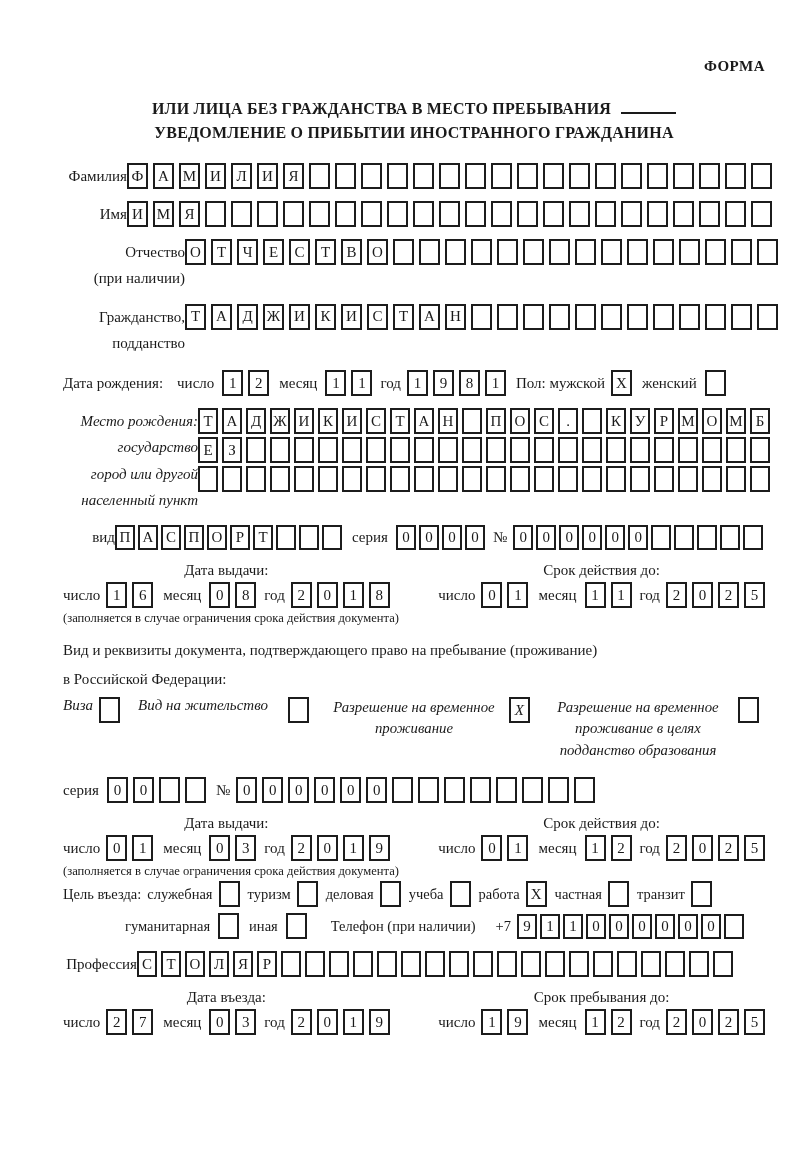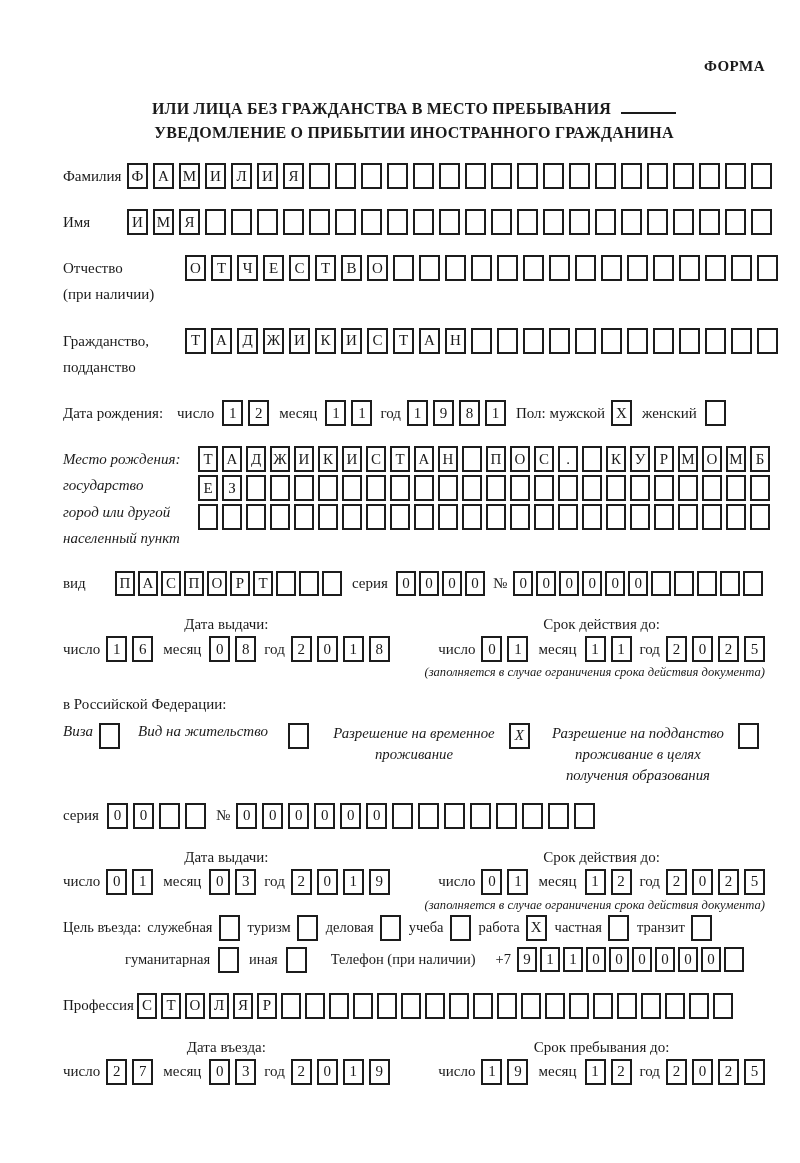--- a/index.html
+++ b/index.html
@@ -17,21 +17,21 @@
   .forma { text-align:right; font-weight:bold; font-size:15px; margin-top:16px; letter-spacing:.5px; }
 
   
   .title { text-align:center; font-weight:bold; font-size:16px; line-height:1.5; margin-top:22px; letter-spacing:.2px; }
   .title-underline { display:inline-block; width:55px; border-bottom:2px solid #1a1a1a; height:14px; margin-left:10px; }
 
   .sec-heading { font-weight:bold; font-size:14.8px; margin-top:24px; letter-spacing:.2px; }
 
   
   .frm { margin-top:18px; font-size:15px; }
-  .row { display:flex; align-items:center; margin-bottom:20px; }
+  .row { display:flex; align-items:center; margin-bottom:12px;text-align:right; }
   .row.top { align-items:flex-start; }
   .lblcol { flex:0 0 auto; }
   .lbl { font-size:15px; white-space:nowrap; }
   .lbl-sm { font-size:14.5px; white-space:nowrap; }
   .multiline { line-height:1.75; }
 
   
   .cells { display:inline-flex; gap:5px; }
   .cells .cell {
     width:21px; height:26px; border:2px solid #1c1c1c; background:#fff;
@@ -46,21 +46,21 @@
   .ml6 { margin-left:6px; } .ml8 { margin-left:8px; } .ml10 { margin-left:10px; } .ml14 { margin-left:14px; }
 
   
   .doc-heading { text-align:center; font-weight:bold; font-size:14.5px; margin:8px 0 4px 0; }
 
   
   .dates { display:flex; justify-content:space-between; margin-top:6px; }
   .dategroup { text-align:center; }
   .dategroup .hdr { font-size:15px; margin-bottom:3px; }
   .dategroup .drow { display:flex; align-items:center; }
-  .note-right { text-align:right; font-size:12.6px; margin-top:3px;font-style:italic; }
+  .note-right { text-align:left; font-size:12.6px; margin-top:3px; }
 
   .intro { font-size:15px; line-height:1.9; margin-top:10px; }
 
   
   .permits { display:flex; align-items:flex-start; margin-top:4px;font-style:italic; }
   .permit-label-wrap { text-align:center; font-size:14.8px; line-height:1.45; }
   .pw175 { width:178px; } .pw190 { width:188px; }
 
   .purpose-row { display:flex; align-items:center; margin-top:2px; flex-wrap:nowrap; }
   .purpose-row .lbl-sm { margin-right:6px; }
@@ -408,37 +408,38 @@
               <span class="cell">0</span>
               <span class="cell">2</span>
               <span class="cell">5</span>
             </span>
         </div>
       </div>
     </div>
     <div class="note-right">(заполняется в случае ограничения срока действия документа)</div>
 
     <div class="intro">
+      <div>Вид и реквизиты документа, подтверждающего право на пребывание (проживание)</div>
       <div>в Российской Федерации:</div>
     </div>
 
     <div class="permits">
       <span class="lbl">Виза</span>
       <span class="cells ml6">
           <span class="cell"></span>
         </span>
       <span class="lbl" style="margin-left:18px;">Вид на жительство</span>
       <span class="cells" style="margin-left:20px;">
           <span class="cell"></span>
         </span>
       <span class="permit-label-wrap pw175" style="margin-left:16px;">Разрешение на временное проживание</span>
       <span class="cells ml6">
           <span class="cell">X</span>
         </span>
-      <span class="permit-label-wrap pw190" style="margin-left:14px;">Разрешение на подданство проживание в целях получения образования</span>
+      <span class="permit-label-wrap pw190" style="margin-left:14px;">Разрешение на временное проживание в целях подданство образования</span>
       <span class="cells ml6">
           <span class="cell"></span>
         </span>
     </div>
 
     <div class="row" style="margin-top:16px;">
       <span class="lbl">серия</span>
       <span class="cells ml8">
           <span class="cell">0</span>
           <span class="cell">0</span>

